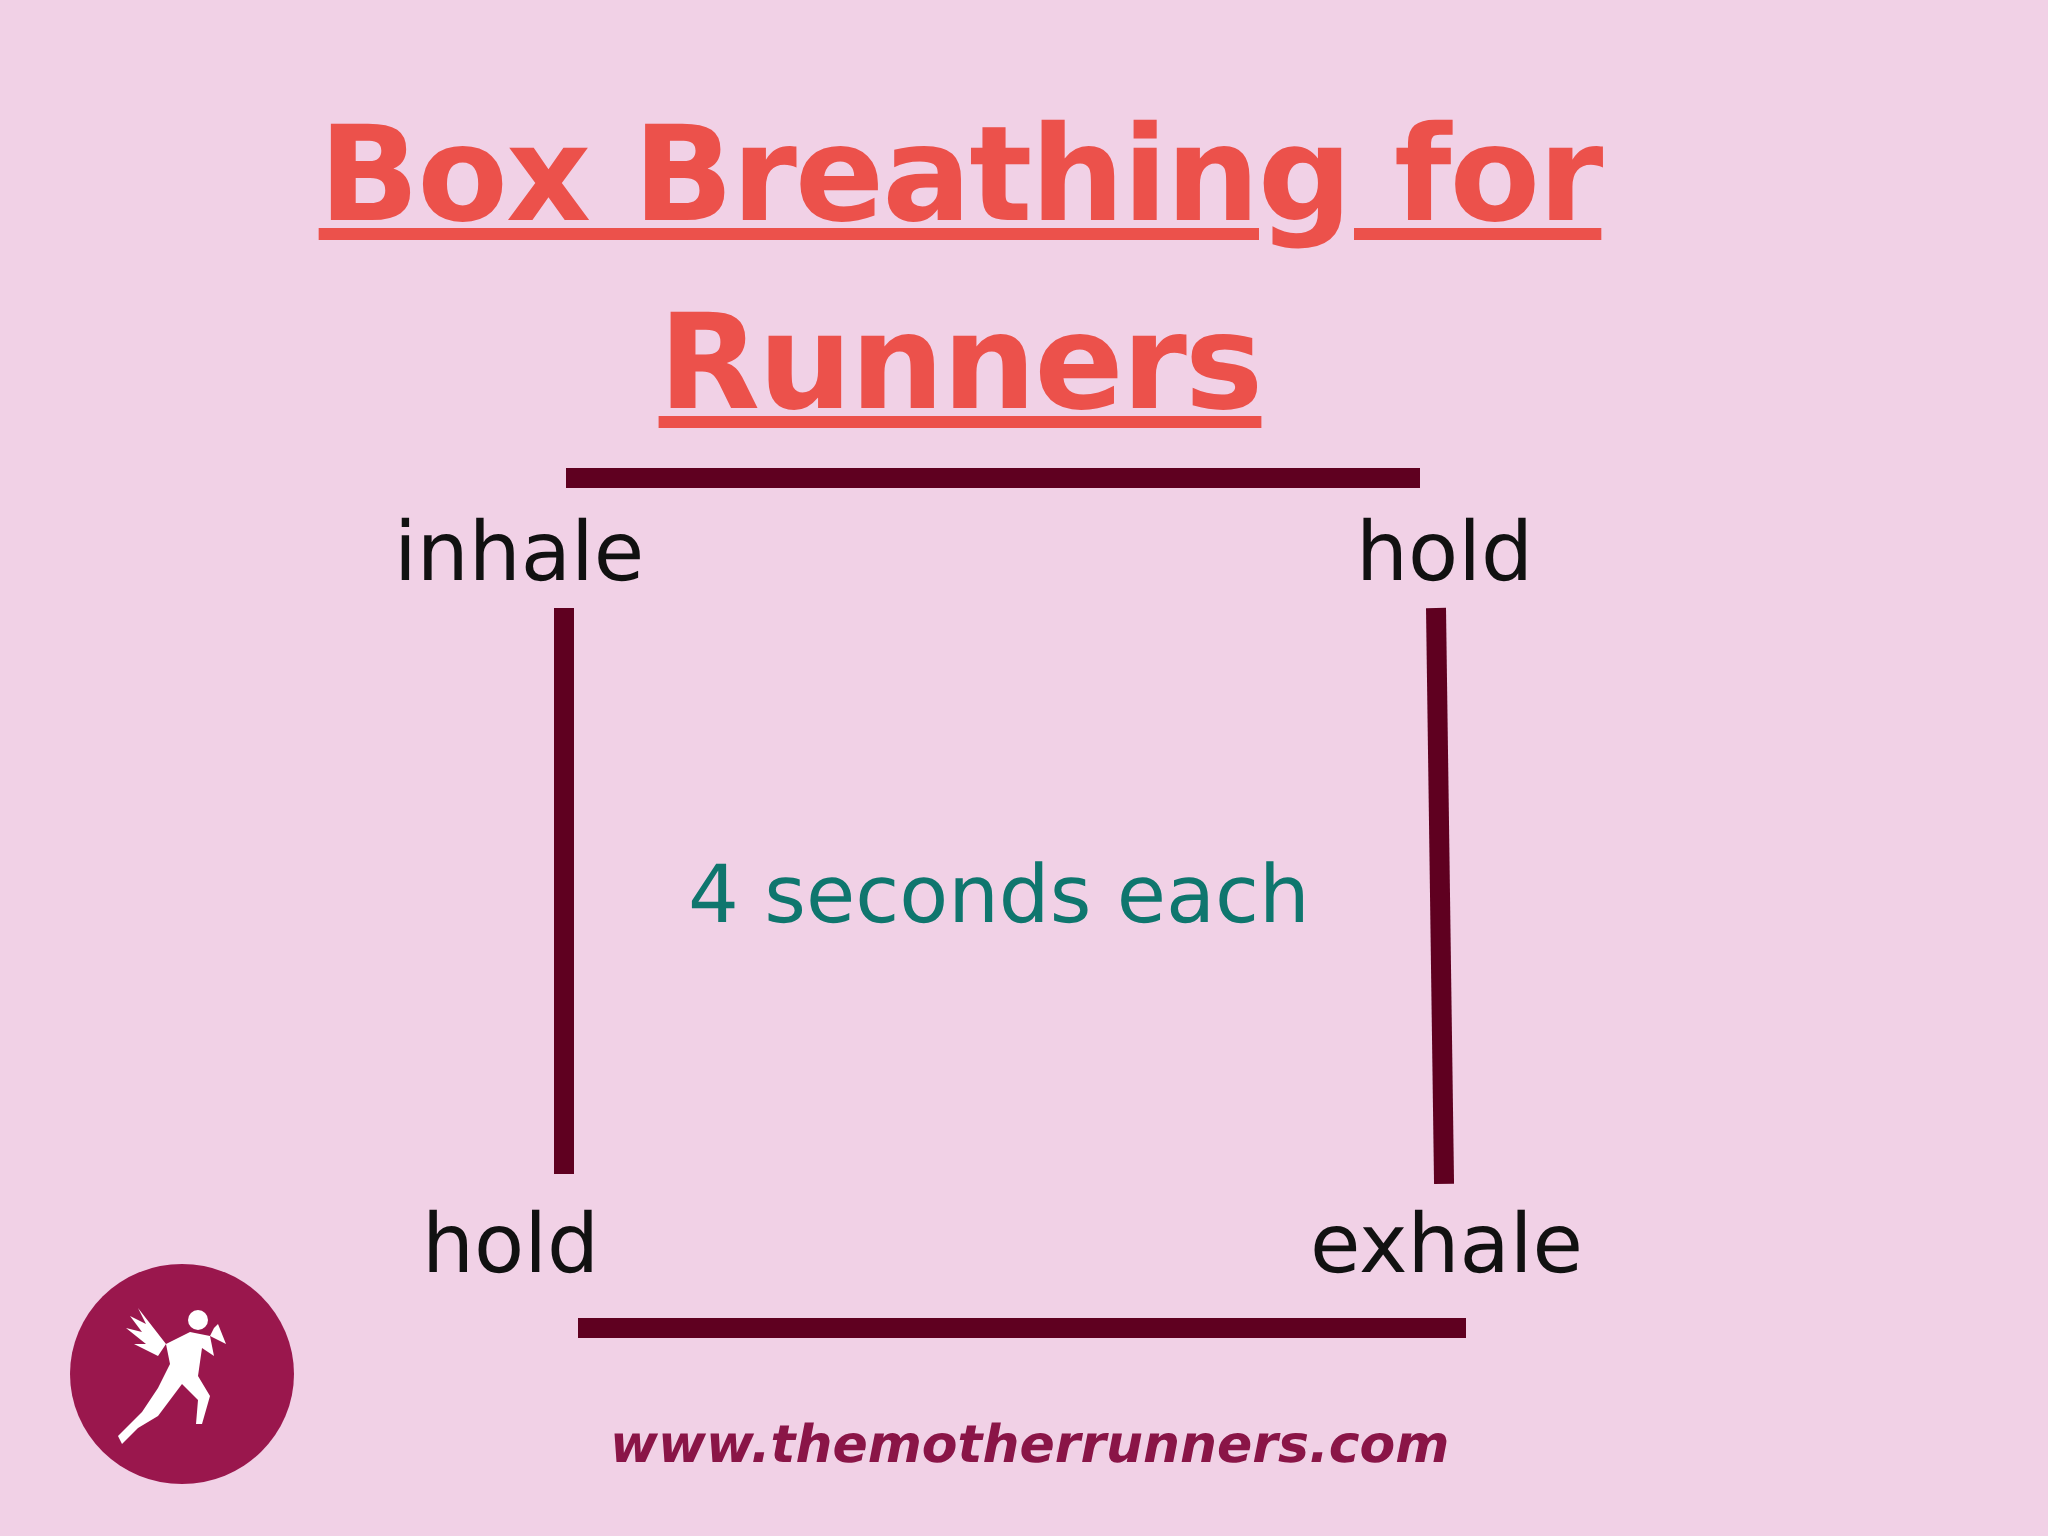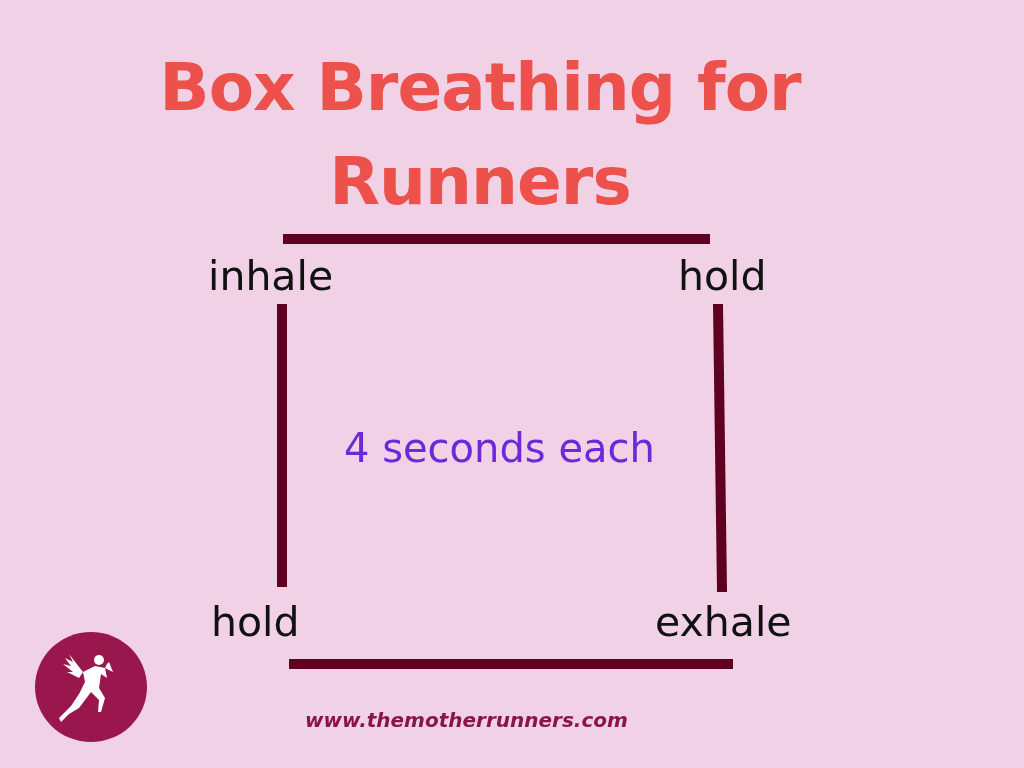--- a/index.html
+++ b/index.html
@@ -1,37 +1,37 @@
 <!DOCTYPE html>
 <html><head>
 <meta charset="utf-8">
 <style>
   html,body{margin:0;padding:0;}
   body{width:1024px;height:768px;background:#f1d1e6;position:relative;overflow:hidden;font-family:"DejaVu Sans",sans-serif;}
-  .title{position:absolute;left:0;width:960px;text-align:center;color:#ec514b;font-weight:bold;font-family:"DejaVu Sans",sans-serif;font-size:66px;line-height:76px;letter-spacing:-1px;}
+  .title{position:absolute;left:0;width:960px;text-align:center;color:#ec514b;font-weight:bold;font-family:"DejaVu Sans",sans-serif;font-size:66px;line-height:76px;letter-spacing:-1px;text-decoration:underline;}
   .t1{top:50px;}
   .t2{top:144px;}
   .line{position:absolute;background:#5f0020;}
   .lbl{position:absolute;color:#111;font-family:"DejaVu Sans",sans-serif;font-size:41px;line-height:48px;}
-  .center{position:absolute;color:#6d28d9;font-size:40px;line-height:48px;left:344px;top:424px;}
+  .center{position:absolute;color:#0f766e;font-size:40px;line-height:48px;left:344px;top:424px;}
   .logo{position:absolute;left:35px;top:632px;width:112px;height:110px;border-radius:50%;background:#9a174d;}
-  .url{position:absolute;left:305px;top:708px;color:#8a1547;font-weight:bold;font-style:italic;font-size:20px;font-family:"DejaVu Sans",sans-serif;}
+  .url{position:absolute;left:305px;top:708px;color:#8a1547;font-weight:bold;font-style:italic;font-size:26px;font-family:"DejaVu Sans",sans-serif;}
 </style>
 </head>
 <body>
 
 <div class="title t1">Box Breathing for</div>
 <div class="title t2">Runners</div>
 
 <div class="line" style="left:283px;top:234px;width:427px;height:10px;"></div>
 <div class="line" style="left:277px;top:304px;width:10px;height:283px;"></div>
 <div class="line" style="left:713px;top:304px;width:10px;height:288px;transform:rotate(-0.8deg);transform-origin:top;"></div>
 <div class="line" style="left:289px;top:659px;width:444px;height:10px;"></div>
 
-<div class="lbl" style="left:208px;top:252px;">inhale</div>
+<div class="lbl" style="left:197px;top:252px;">inhale</div>
 <div class="lbl" style="left:678px;top:252px;">hold</div>
 <div class="lbl" style="left:211px;top:598px;">hold</div>
 <div class="lbl" style="left:655px;top:598px;text-align:center;">exhale</div>
 <div class="center">4 seconds each</div>
 
 <div class="logo">
   <svg width="112" height="110" viewBox="0 0 112 110">
     <g fill="#fff">
       <circle cx="64" cy="28" r="5"></circle>
       <path d="M60 34 L70 36 L72 46 L66 42 L64 56 L70 66 L66 80 L63 80 L64 68 L56 60 L44 76 L34 82 L26 90 L24 86 L36 74 L44 62 L50 50 L48 40 Z"></path>

